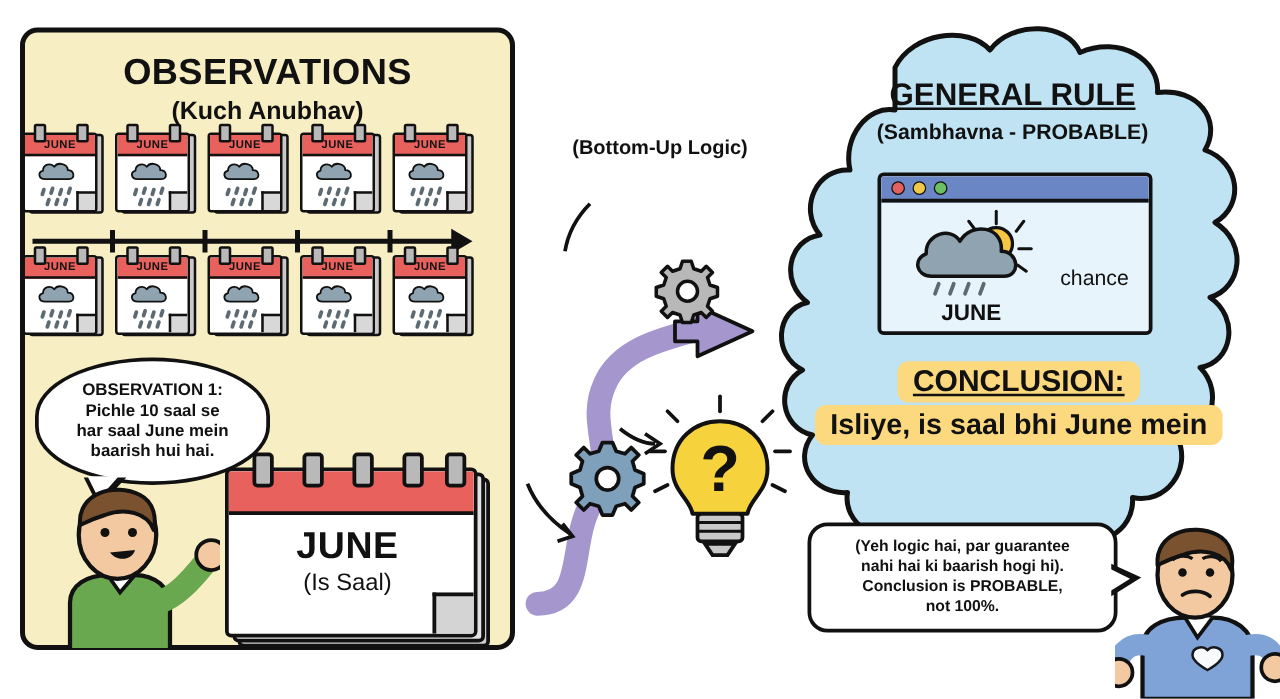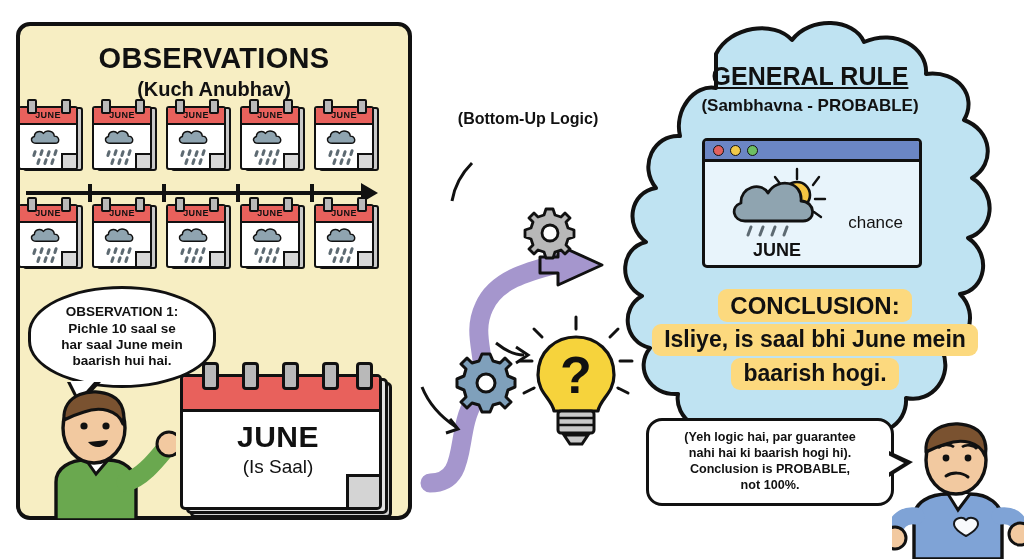--- a/index.html
+++ b/index.html
@@ -93,21 +93,21 @@
   #wx .tb{height:18px;background:#6b86c4;border-bottom:3px solid #111;display:flex;align-items:center;gap:6px;padding-left:8px;}
   #wx .dot{width:9px;height:9px;border-radius:50%;border:1.6px solid #111;}
   #wx .pct{position:absolute;right:12px;top:30px;font-size:37px;font-weight:bold;letter-spacing:-1px;}
   #wx .ch{position:absolute;right:16px;top:72px;font-size:17px;}
   #wx .jn{position:absolute;left:26px;bottom:4px;width:92px;text-align:center;font-size:18px;font-weight:bold;}
 
   
   #concl{position:absolute;left:650px;top:288px;width:330px;text-align:center;}
   #concl .l{display:inline-block;background:#fcd97e;padding:1px 12px;border-radius:9px;
       font-weight:bold;line-height:1.3;margin:1px 0;}
-  #concl .l1{font-size:24px;}
+  #concl .l1{font-size:24px;text-decoration:underline;}
   #concl .l2{font-size:23px;}
   #concl .l3{font-size:23px;}
 
   
   #bub3{position:absolute;left:646px;top:418px;width:242px;height:82px;background:#fff;
       border:3px solid #111;border-radius:16px;display:flex;align-items:center;justify-content:center;}
   #bub3 .txt{font-size:12.6px;font-weight:bold;line-height:1.26;text-align:center;padding:0 7px;}
   #bub3 .tail{position:absolute;right:-22px;top:30px;width:0;height:0;
       border-top:11px solid transparent;border-bottom:15px solid transparent;border-left:24px solid #111;}
   #bub3 .tail2{position:absolute;right:-13px;top:34px;width:0;height:0;
@@ -464,21 +464,20 @@
           <path d="M60 60 L57 68"></path>
       </g>
     </svg>
     <div class="ch">chance</div>
     <div class="jn">JUNE</div>
   </div>
 
   <div id="concl">
     <div><span class="l l1">CONCLUSION:</span></div>
     <div><span class="l l2">Isliye, is saal bhi June mein</span></div>
-    <div><span class="l l3">baarish hogi.</span></div>
   </div>
 
   <div id="bub3">
     <div class="txt">
       <div>(Yeh logic hai, par guarantee</div>
       <div>nahi hai ki baarish hogi hi).</div>
       <div>Conclusion is PROBABLE,</div>
       <div>not 100%.</div>
     </div>
     <div class="tail"></div>

